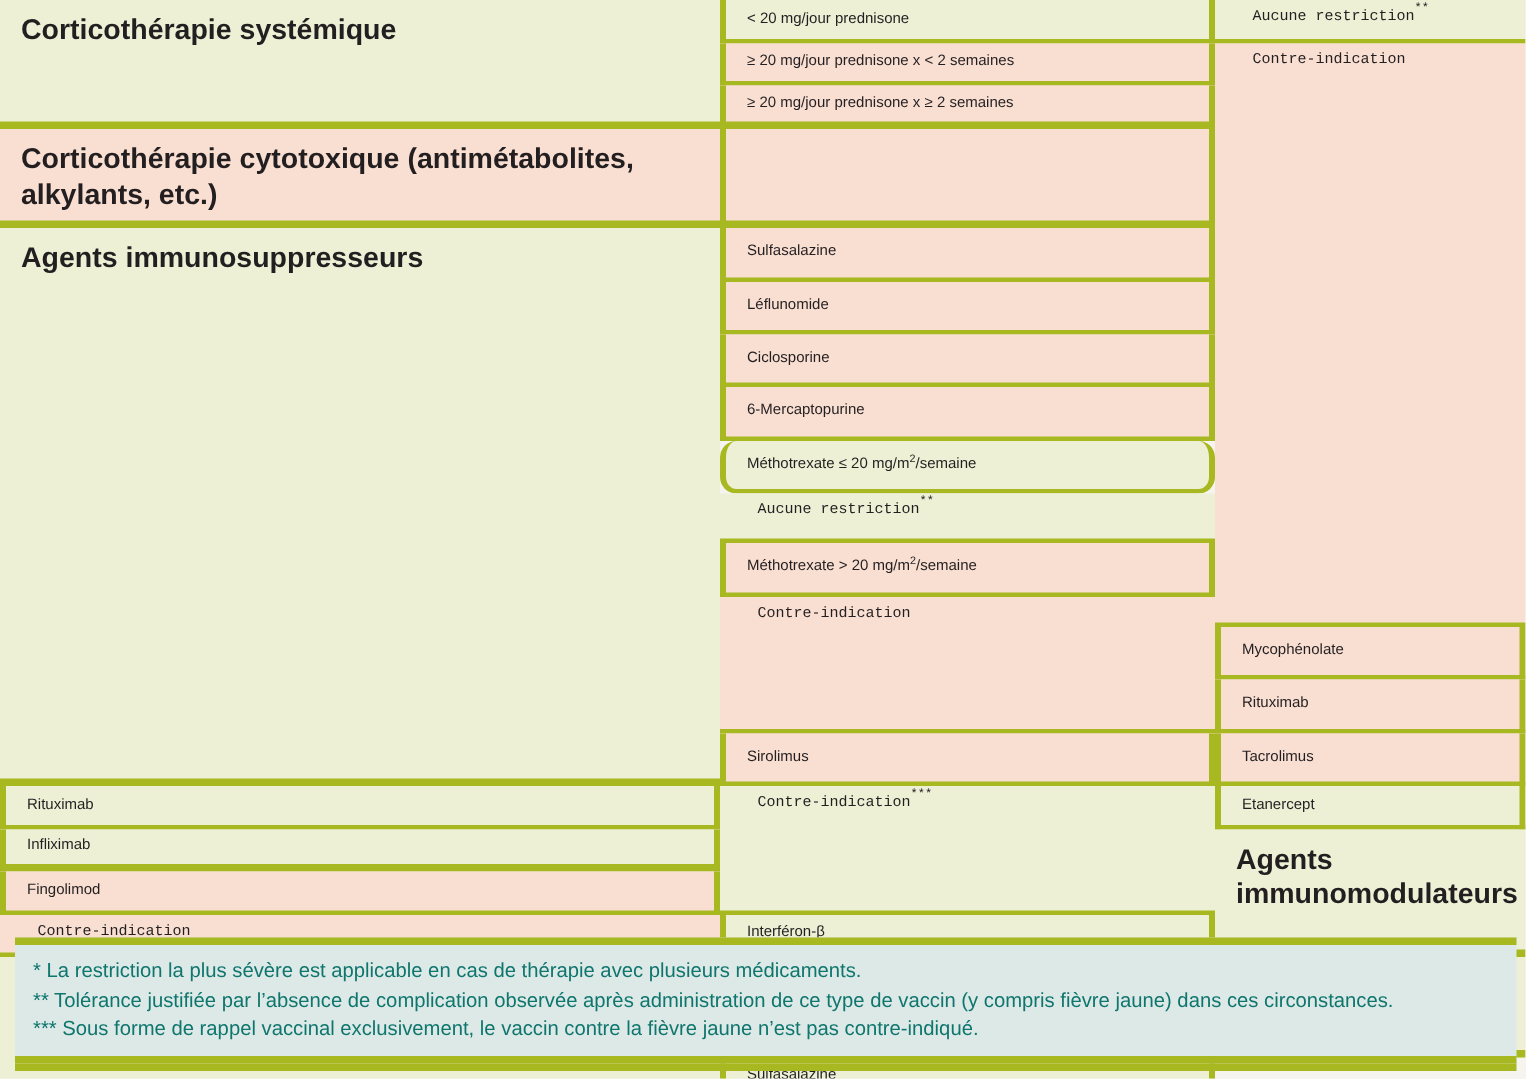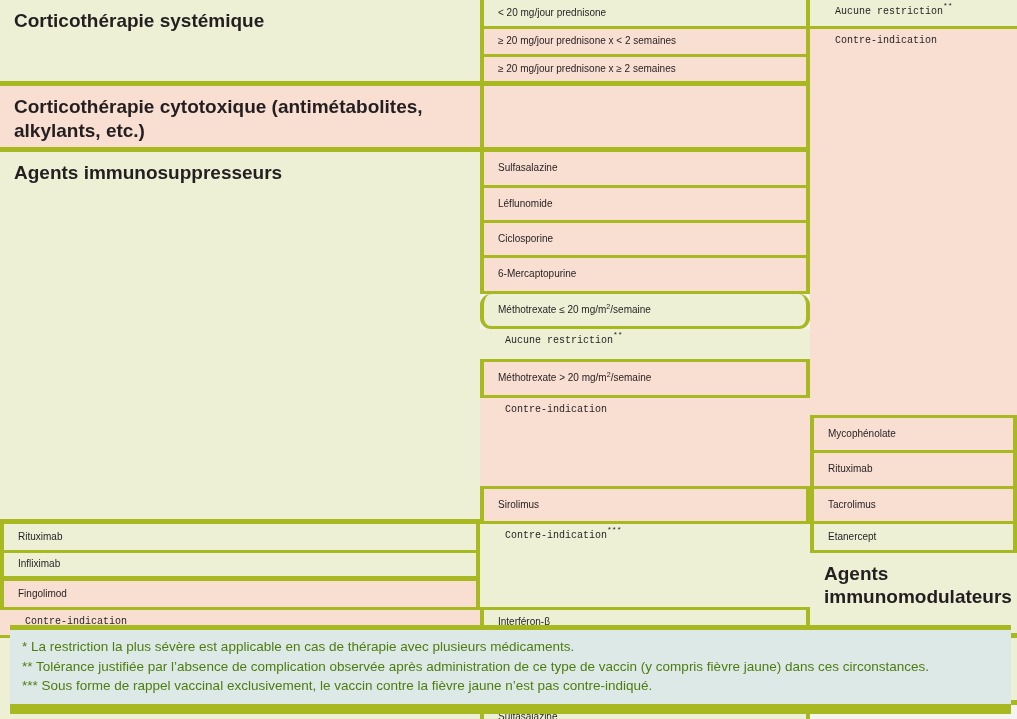--- a/index.html
+++ b/index.html
@@ -113,21 +113,21 @@
     bottom: 10px;
     background: var(--note);
     border-top: 5px solid var(--olive);
     border-bottom: 5px solid var(--olive);
     padding: 7px 12px 8px 12px;
     box-sizing: border-box;
   }
   .footnote {
     font-size: 13.5px;
     line-height: 1.45;
-    color: #4d7c0f;
+    color: #0f766e;
     white-space: nowrap;
   }
 </style>
 </head>
 <body>
 
 <div id="sheet">
 
   <div class="rule-top"></div>
 

